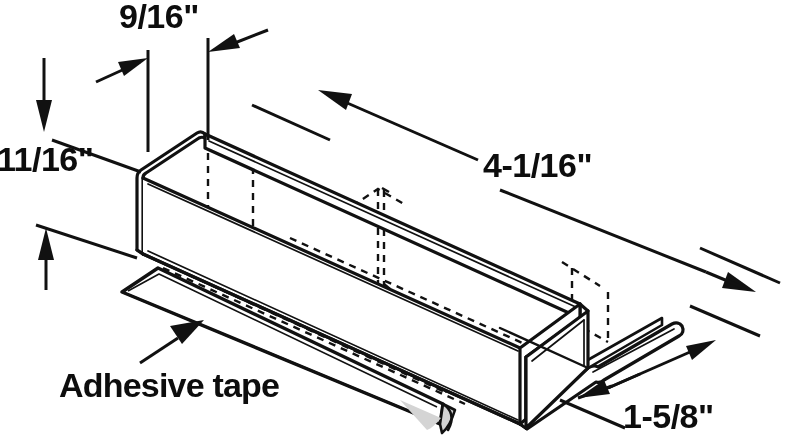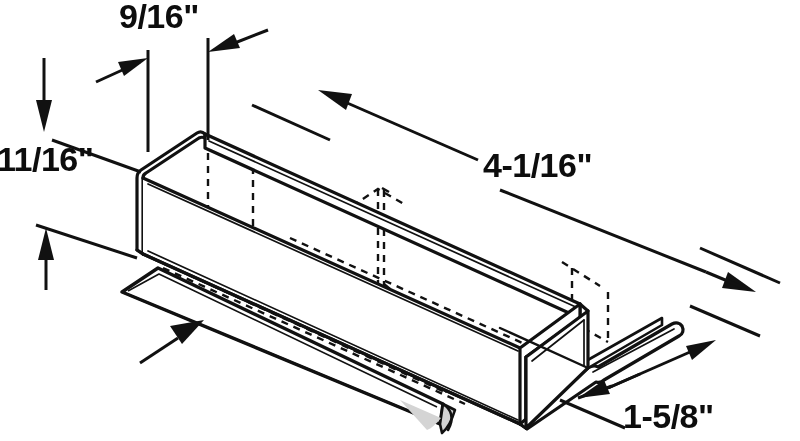--- a/index.html
+++ b/index.html
@@ -238,14 +238,15 @@
   </svg>
 
   <div class="dim-label lbl-9-16">9/16"</div>
 
   <div class="dim-label lbl-11-16">11/16"</div>
 
   <div class="dim-label lbl-4-1-16">4-1/16"</div>
 
   <div class="dim-label lbl-1-5-8">1-5/8"</div>
 
+  <div class="dim-label lbl-adhesive">Adhesive tape</div>
 
 </div>
 
 </body></html>

